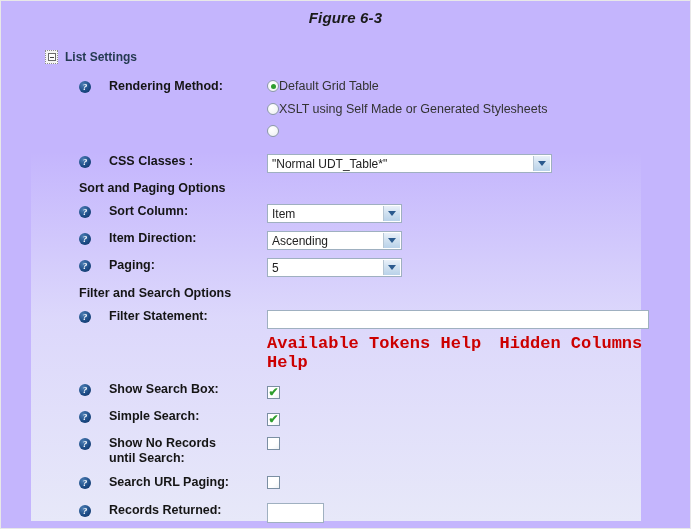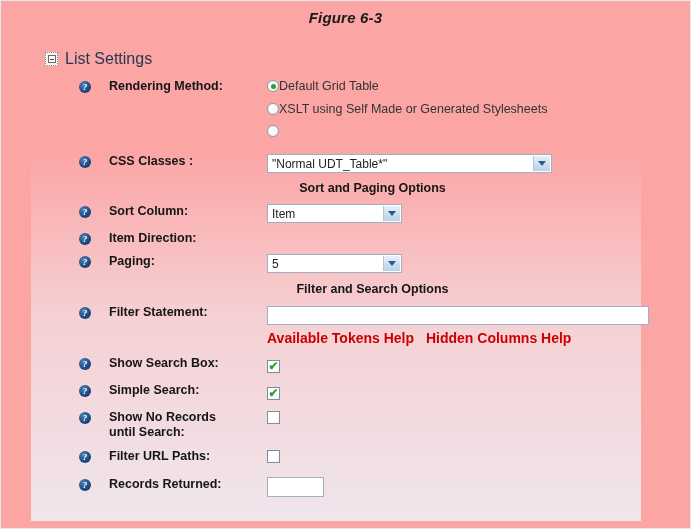--- a/index.html
+++ b/index.html
@@ -9,21 +9,21 @@
   }
   body {
     font-family: "Liberation Sans", sans-serif;
     -webkit-font-smoothing: antialiased;
   }
   #page {
     position: relative;
     width: 691px;
     height: 529px;
     box-sizing: border-box;
-    background: #fca5a5;
+    background: #c4b5fd;
     border: 1px solid #e8e8e8;
     overflow: hidden;
   }
   
   #panel-wash {
     position: absolute;
     left: 30px;
     top: 150px;
     width: 610px;
     height: 370px;
@@ -75,22 +75,22 @@
     justify-content: center;
   }
   .collapse-icon .inner::after {
     content: "";
     display: block;
     width: 4px;
     height: 1px;
     background: #444;
   }
   .section-title {
-    font-size: 16px;
-    font-weight: normal;
+    font-size: 12px;
+    font-weight: bold;
     color: #253a52;
   }
 
   .form {
     position: absolute;
     left: 0;
     top: 78px;
     width: 691px;
   }
   .row {
@@ -131,27 +131,26 @@
     font-size: 9px;
     font-weight: bold;
     font-style: italic;
     line-height: 12px;
     text-align: center;
     font-family: "Liberation Serif", serif;
     display: inline-block;
   }
 
   .group-label {
-    padding-left: 52px;
+    padding-left: 78px;
     font-size: 12.5px;
     font-weight: bold;
     color: #151515;
     margin-bottom: 9px;
     margin-top: 4px;
-    text-align: center;
   }
 
   
   .radio-line {
     display: flex;
     align-items: center;
     margin-bottom: 9px;
     font-size: 12.5px;
     color: #333333;
   }
@@ -236,23 +235,24 @@
     background: #ffffff;
     font-size: 12px;
     color: #222;
     padding: 0 3px;
   }
   .text-input.filter { width: 382px; }
   .text-input.records { width: 57px; height: 20px; }
 
   .help-links {
     margin-top: 5px;
-    font-size: 14px;
+    font-size: 17px;
     font-weight: bold;
     color: #cc0000;
+    font-family: Liberation Mono, monospace;
   }
   .help-links a {
     color: #cc0000;
     text-decoration: none;
     margin-right: 8px;
   }
 </style>
 </head>
 <body>
 
@@ -322,20 +322,28 @@
               </span>
           </div>
         </div>
       </div>
 
       <div class="row">
         <div class="label-cell">
           <span class="help-icon">?</span>
           <span class="label-text">Item Direction:</span>
         </div>
+        <div class="control-cell">
+          <div class="select narrow">
+            <span>Ascending</span>
+            <span class="arrow-btn">
+                <span class="chev"></span>
+              </span>
+          </div>
+        </div>
       </div>
 
       <div class="row">
         <div class="label-cell">
           <span class="help-icon">?</span>
           <span class="label-text">Paging:</span>
         </div>
         <div class="control-cell">
           <div class="select narrow">
             <span>5</span>
@@ -394,21 +402,21 @@
         <div class="control-cell">
           <span class="checkbox">
             
           </span>
         </div>
       </div>
 
       <div class="row" style="margin-top:9px;">
         <div class="label-cell">
           <span class="help-icon">?</span>
-          <span class="label-text">Filter URL Paths:</span>
+          <span class="label-text">Search URL Paging:</span>
         </div>
         <div class="control-cell">
           <span class="checkbox">
             
           </span>
         </div>
       </div>
 
       <div class="row" style="margin-top:10px;">
         <div class="label-cell">

